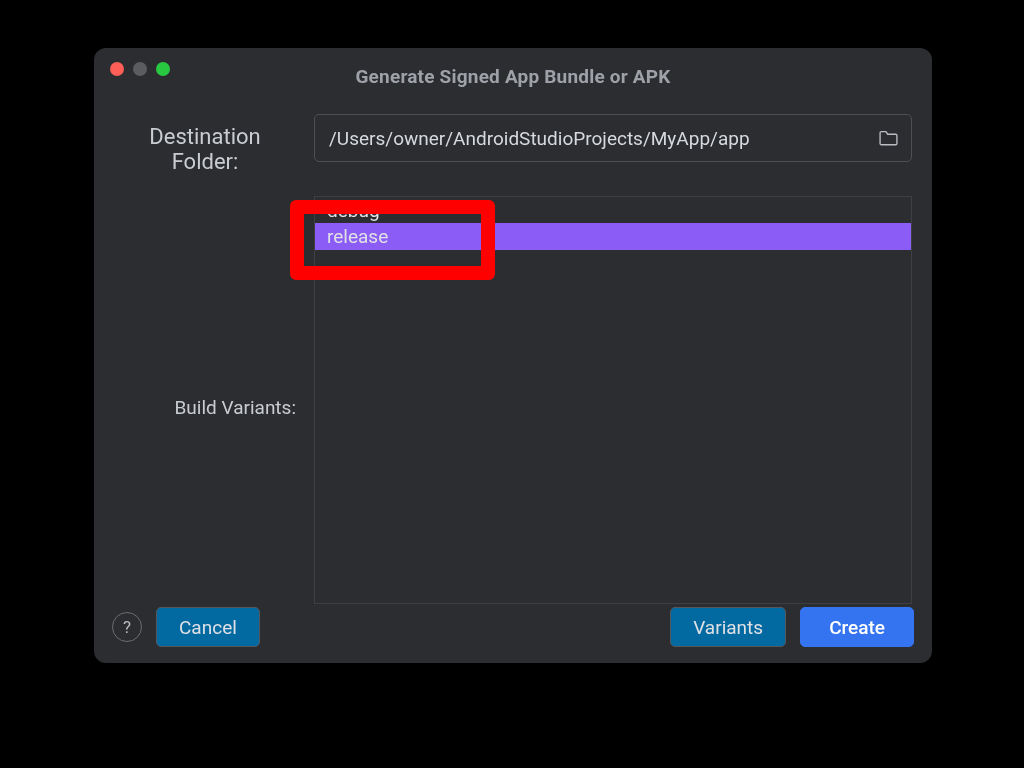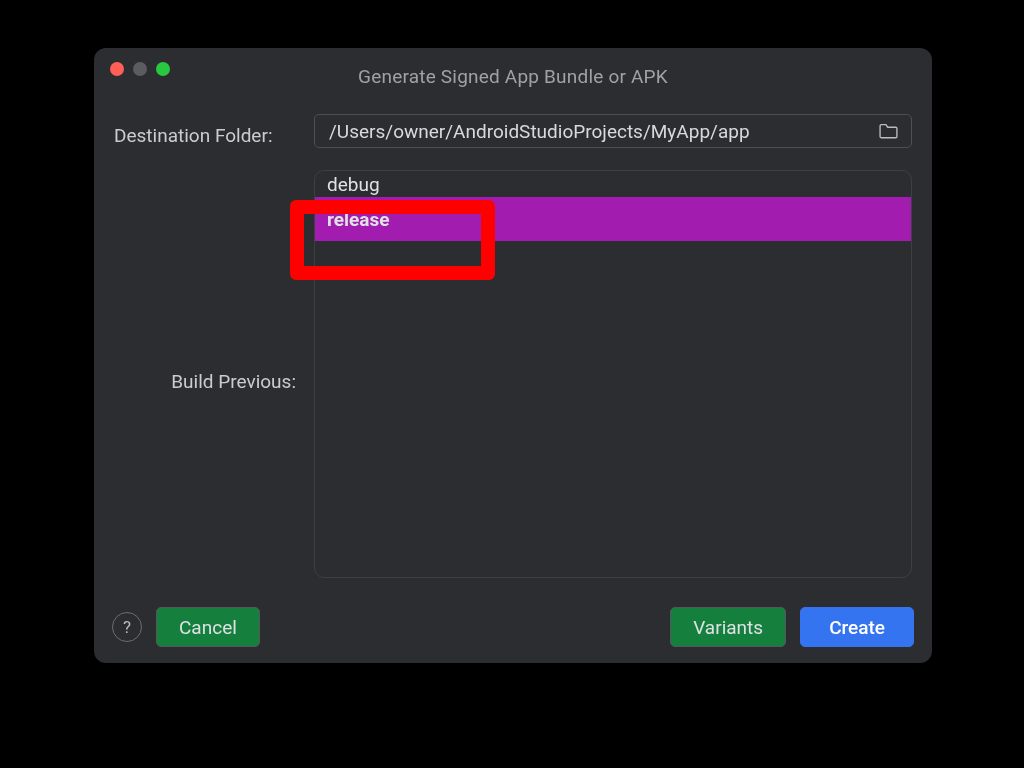--- a/index.html
+++ b/index.html
@@ -37,42 +37,42 @@
   }
   .tl { width: 14px; height: 14px; border-radius: 50%; }
   .tl.close { background: #ff5f57; }
   .tl.min   { background: #5a5c5f; }
   .tl.max   { background: #28c840; }
   .title {
     width: 100%;
     text-align: center;
     color: #9ea2a8;
     font-size: 19px;
-    font-weight: 400;
+    font-weight: 700;
     letter-spacing: 0.2px;
     margin-top: 16px;
   }
   .content {
     padding: 26px 20px 0 20px;
   }
   .row {
     display: flex;
     align-items: flex-start;
   }
   .label {
     width: 200px;
-    text-align: left;
+    text-align: center;
     color: #c9ccd1;
-    font-size: 19px;
+    font-size: 22px;
     padding-top: 10px;
     padding-right: 18px;
   }
   .path-field {
     flex: 1;
-    height: 34px;
+    height: 48px;
     background: #2b2d30;
     border: 1px solid #4c4f54;
     border-radius: 5px;
     display: flex;
     align-items: center;
     padding: 0 10px 0 14px;
     color: #d6d9de;
     font-size: 19px;
   }
   .path-text { flex: 1; white-space: nowrap; overflow: hidden; }
@@ -91,36 +91,35 @@
     color: #c9ccd1;
     font-size: 19px;
     padding-top: 200px;
     padding-right: 18px;
   }
   .variants-list {
     flex: 1;
     height: 408px;
     border: 1px solid #3d3f43;
     background: #2b2d30;
-    border-radius: 10px;
+    border-radius: 0;
     position: relative;
     overflow: hidden;
   }
   .variant-item {
     height: 26px;
     padding: 2px 12px;
     color: #dfe1e5;
     font-size: 19px;
     display: flex;
     align-items: center;
   }
   .variant-item.selected {
-    background: #a21caf;
-    height: 44px;
-    font-weight: bold;
+    background: #8b5cf6;
+    height: 27px;
   }
   .highlight-box {
     position: absolute;
     border: 14px solid #ff0000;
     border-radius: 6px;
     pointer-events: none;
   }
   .footer {
     position: absolute;
     left: 0; right: 0; bottom: 0;
@@ -136,21 +135,21 @@
     border-radius: 50%;
     display: flex; align-items: center; justify-content: center;
     color: #b9bcc2;
     font-size: 17px;
     background: transparent;
   }
   .btn {
     height: 40px;
     padding: 0 22px;
     border: 1px solid #54575c;
-    background: #15803d;
+    background: #0369a1;
     color: #dfe1e5;
     font-size: 19px;
     border-radius: 5px;
     display: flex; align-items: center; justify-content: center;
     cursor: pointer;
   }
   .btn.primary {
     background: #3574f0;
     border-color: #3574f0;
     color: #ffffff;
@@ -182,21 +181,21 @@
         <span class="path-text">/Users/owner/AndroidStudioProjects/MyApp/app</span>
         <span class="folder-icon">
           <svg width="21" height="16" viewBox="0 0 24 19" fill="none" stroke="currentColor" stroke-width="1.6">
             <path d="M2 3.5 C2 2.7 2.7 2 3.5 2 L9 2 L11 5 L20.5 5 C21.3 5 22 5.7 22 6.5 L22 16 C22 16.8 21.3 17.5 20.5 17.5 L3.5 17.5 C2.7 17.5 2 16.8 2 16 Z"></path>
           </svg>
         </span>
       </div>
     </div>
 
     <div class="variants-row">
-      <div class="variants-label">Build Previous:</div>
+      <div class="variants-label">Build Variants:</div>
       <div class="variants-list">
         <div class="variant-item">
           <span>debug</span>
         </div>
         <div class="variant-item selected">
           <span>release</span>
         </div>
       </div>
     </div>
 

